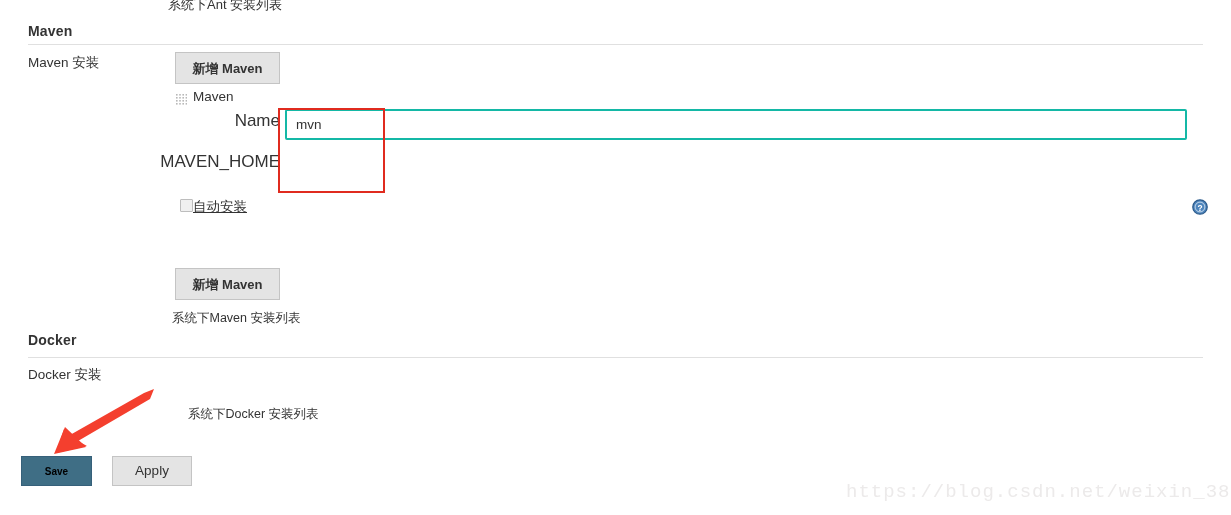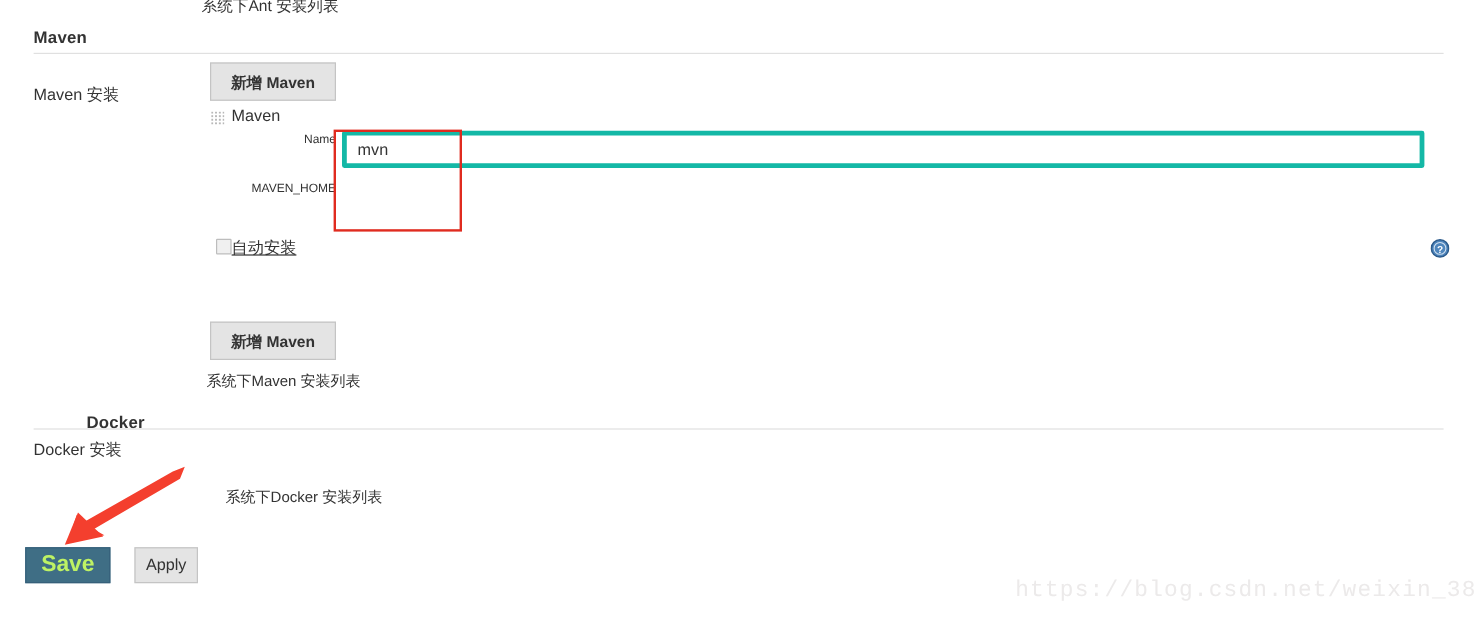--- a/index.html
+++ b/index.html
@@ -79,22 +79,22 @@
     align-items: center;
     justify-content: center;
     cursor: pointer;
     padding: 0;
   }
   .btn-teal {
     position: absolute;
     background: #3f6e85;
     border: 1px solid #35soc;
     border: 1px solid #36607a;
-    color: #bef264;
-    font-size: 19px;
+    color: #000000;
+    font-size: 10px;
     font-weight: bold;
     font-family: "Liberation Sans", "DejaVu Sans", sans-serif;
     display: flex;
     align-items: center;
     justify-content: center;
     cursor: pointer;
     padding: 0;
   }
 
   
@@ -105,29 +105,29 @@
   }
   .entry-title {
     position: absolute;
     font-size: 13.5px;
     color: #333333;
     white-space: nowrap;
   }
 
   .field-label {
     position: absolute;
-    font-size: 10px;
+    font-size: 17px;
     color: #333333;
     text-align: right;
     white-space: nowrap;
   }
   .text-input {
     position: absolute;
     background: #ffffff;
-    border: 4px solid #14b8a6;
+    border: 2px solid #14b8a6;
     border-radius: 2px;
     font-family: "Liberation Sans", "DejaVu Sans", sans-serif;
     font-size: 13.5px;
     color: #333333;
     padding: 0 9px;
     outline: none;
   }
 
   .cb-box {
     position: absolute;
@@ -187,21 +187,21 @@
 </head>
 <body>
 
 <div id="page">
 
   <div class="clipped-top-text">系统下Ant 安装列表</div>
 
   <div class="section-head" style="top:23px;">Maven</div>
   <div class="divider" style="top:44px;"></div>
 
-  <div class="row-label" style="left:28px; top:54px;margin-top:16px;">Maven 安装</div>
+  <div class="row-label" style="left:28px; top:54px;">Maven 安装</div>
 
   <button class="btn-gray" style="left:175px; top:52px; width:105px; height:32px;">新增 Maven</button>
 
   <span class="grip-icon" style="left:176px; top:91px;">
     <svg width="11" height="11" viewBox="0 0 11 11" aria-hidden="true">
       <g fill="#b8b8b8">
         <rect x="0" y="0" width="1.6" height="1.6"></rect>
           <rect x="3.2" y="0" width="1.6" height="1.6"></rect>
         <rect x="6.4" y="0" width="1.6" height="1.6"></rect>
           <rect x="9.6" y="0" width="1.4" height="1.6"></rect>
@@ -236,30 +236,30 @@
       <circle cx="8" cy="8" r="4.9" fill="none" stroke="#ffffff" stroke-width="0.9" opacity="0.75"></circle>
       <text x="8" y="11.6" text-anchor="middle" font-size="8.4" font-weight="bold" font-family="Liberation Sans, sans-serif" fill="#ffffff">?</text>
     </svg>
   </span>
 
 
   <button class="btn-gray" style="left:175px; top:268px; width:105px; height:32px;">新增 Maven</button>
 
   <div class="hint-text" style="left:172px; top:310px;">系统下Maven 安装列表</div>
 
-  <div class="section-head" style="top:344px;margin-left:44px;">Docker</div>
+  <div class="section-head" style="top:332px;">Docker</div>
   <div class="divider" style="top:357px;"></div>
 
   <div class="row-label" style="left:28px; top:366px;">Docker 安装</div>
 
 
   <div class="hint-text" style="left:188px; top:406px;">系统下Docker 安装列表</div>
 
   <button class="btn-teal" style="left:21px; top:456px; width:71px; height:30px;">Save</button>
-  <button class="btn-gray" style="left:112px; top:456px; width:53px; height:30px; font-weight:normal; font-size:13.5px;">Apply</button>
+  <button class="btn-gray" style="left:112px; top:456px; width:80px; height:30px; font-weight:normal; font-size:13.5px;">Apply</button>
 
   <div class="anno-rect" style="left:278px; top:108px; width:107px; height:85px;"></div>
 
   <svg class="anno-arrow" style="left:38px; top:383px;" width="130" height="80" viewBox="0 0 130 80">
     <polygon points="116,6 112,16 40,58 49,63 18,70 26,46 32,52 106,10" fill="#f43f2e"></polygon>
     <polygon points="16,71 27,44 48,64" fill="#f43f2e"></polygon>
   </svg>
 
   <div class="watermark" style="left:846px; top:481px;">https://blog.csdn.net/weixin_38625805</div>
 

